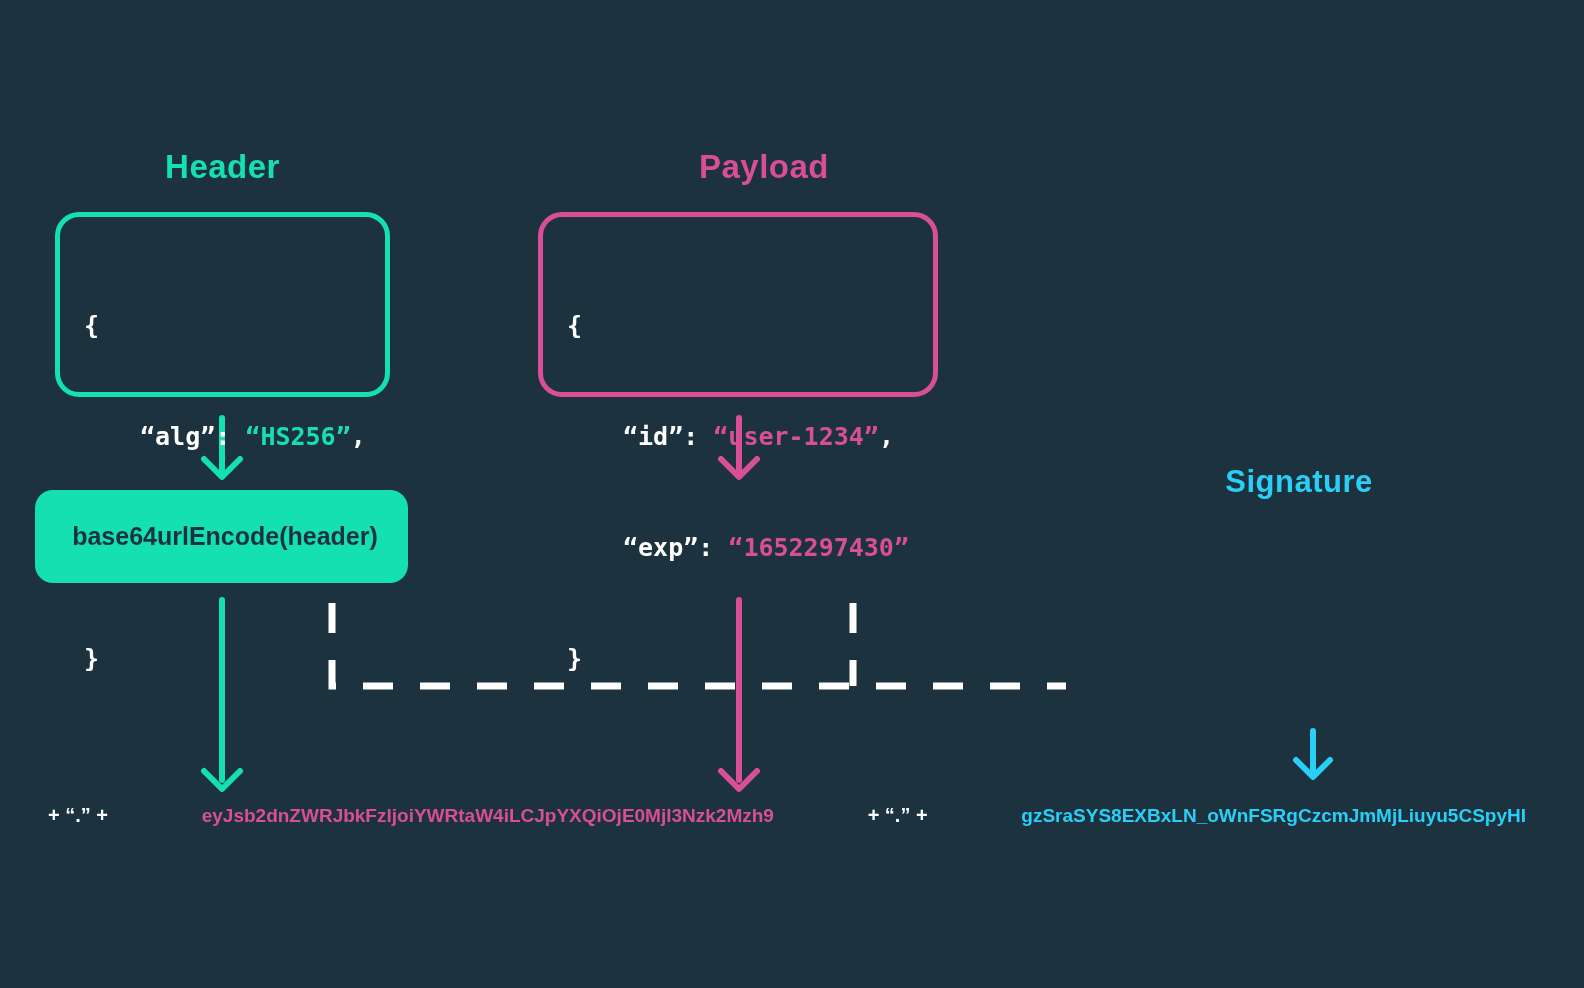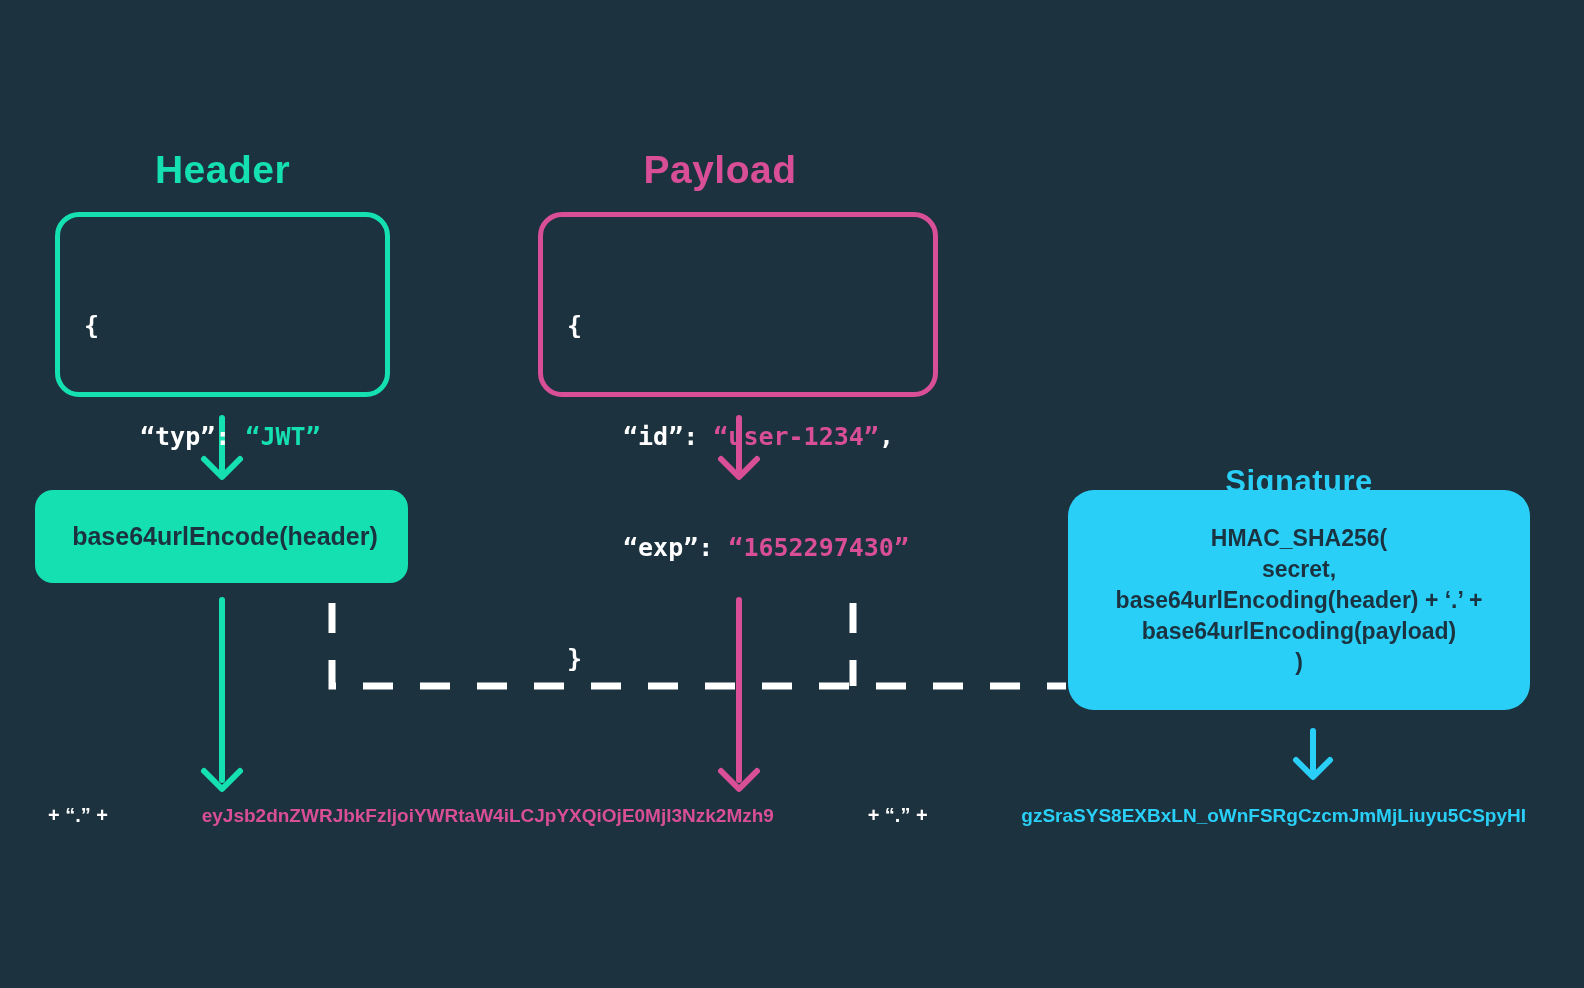--- a/index.html
+++ b/index.html
@@ -10,21 +10,21 @@
   html,body{background:var(--bg);}
   .canvas{
     position:relative;width:1584px;height:988px;background:var(--bg);
     overflow:hidden;font-family:"Liberation Sans",sans-serif;
   }
   .overlay{position:absolute;left:0;top:0;width:1584px;height:988px;}
   .ar{fill:none;stroke-width:6;stroke-linecap:round;stroke-linejoin:round;}
   .g{stroke:var(--green);} .p{stroke:var(--pink);} .c{stroke:var(--cyan);}
   .dash{fill:none;stroke:var(--white);stroke-width:7;stroke-dasharray:30 27;}
   .title{
-    position:absolute;text-align:center;font-weight:bold;font-size:39px;
+    position:absolute;text-align:center;font-weight:bold;font-size:33px;
     letter-spacing:0.5px;
   }
   .t-green{color:var(--green);} .t-pink{color:var(--pink);} .t-cyan{color:var(--cyan);}
   .codebox{
     position:absolute;border:5px solid;border-radius:24px;
     padding:16px 10px 0 24px;
     font-family:"DejaVu Sans Mono",monospace;font-weight:bold;
     font-size:25px;line-height:37px;color:var(--white);white-space:pre;
   }
   .b-green{border-color:var(--green);} .b-pink{border-color:var(--pink);}
@@ -74,49 +74,43 @@
     <g>
       <line class="ar c" x1="1313" y1="731" x2="1313" y2="770"></line>
       <polyline class="ar c" points="1296,760 1313,777 1330,760"></polyline>
     </g>
     <path class="dash" d="M332 603 L332 686 L1066 686"></path>
     <path class="dash" d="M853 603 L853 686"></path>
   </svg>
 
   <div class="title t-green" style="left:55px;width:335px;top:148px;">Header</div>
 
-  <div class="title t-pink" style="left:520px;width:400px;top:148px;">Payload</div>
+  <div class="title t-pink" style="left:564px;width:400px;top:148px;">Payload</div>
 
   <div class="title t-cyan" style="left:1068px;width:462px;top:424px;font-size:31px;margin-top:40px;">Signature</div>
 
   <div class="codebox b-green" style="left:55px;top:212px;width:335px;height:185px;">
     <div class="codeline">{</div>
+    <div class="codeline indent"><span>“alg”: </span><span class="v-green">“HS256”</span><span>,</span></div>
     <div class="codeline indent"><span>“typ”: </span><span class="v-green">“JWT”</span><span></span></div>
     <div class="codeline">}</div>
   </div>
 
   <div class="codebox b-pink" style="left:538px;top:212px;width:400px;height:185px;">
     <div class="codeline">{</div>
     <div class="codeline indent"><span>“id”: </span><span class="v-pink">“user-1234”</span><span>,</span></div>
     <div class="codeline indent"><span>“exp”: </span><span class="v-pink">“1652297430”</span><span></span></div>
     <div class="codeline">}</div>
   </div>
 
   <div class="pill f-green" style="left:35px;top:490px;width:373px;height:93px;">
     <span>base64urlEncode(header)</span>
   </div>
 
 
-  <div class="sigbox" style="left:1068px;top:490px;width:462px;height:220px;">
-    <div>HMAC_SHA256(</div>
-    <div>secret,</div>
-    <div>base64urlEncoding(header) + ‘.’ +</div>
-    <div>base64urlEncoding(payload)</div>
-    <div>)</div>
-  </div>
 
   <div class="tokenrow">
     <span class="tok-sep">+ “.” +</span>
     <span class="tok-pink">eyJsb2dnZWRJbkFzljoiYWRtaW4iLCJpYXQiOjE0Mjl3Nzk2Mzh9</span>
     <span class="tok-sep">+ “.” +</span>
     <span class="tok-cyan">gzSraSYS8EXBxLN_oWnFSRgCzcmJmMjLiuyu5CSpyHI</span>
   </div>
 
 </div>
 

